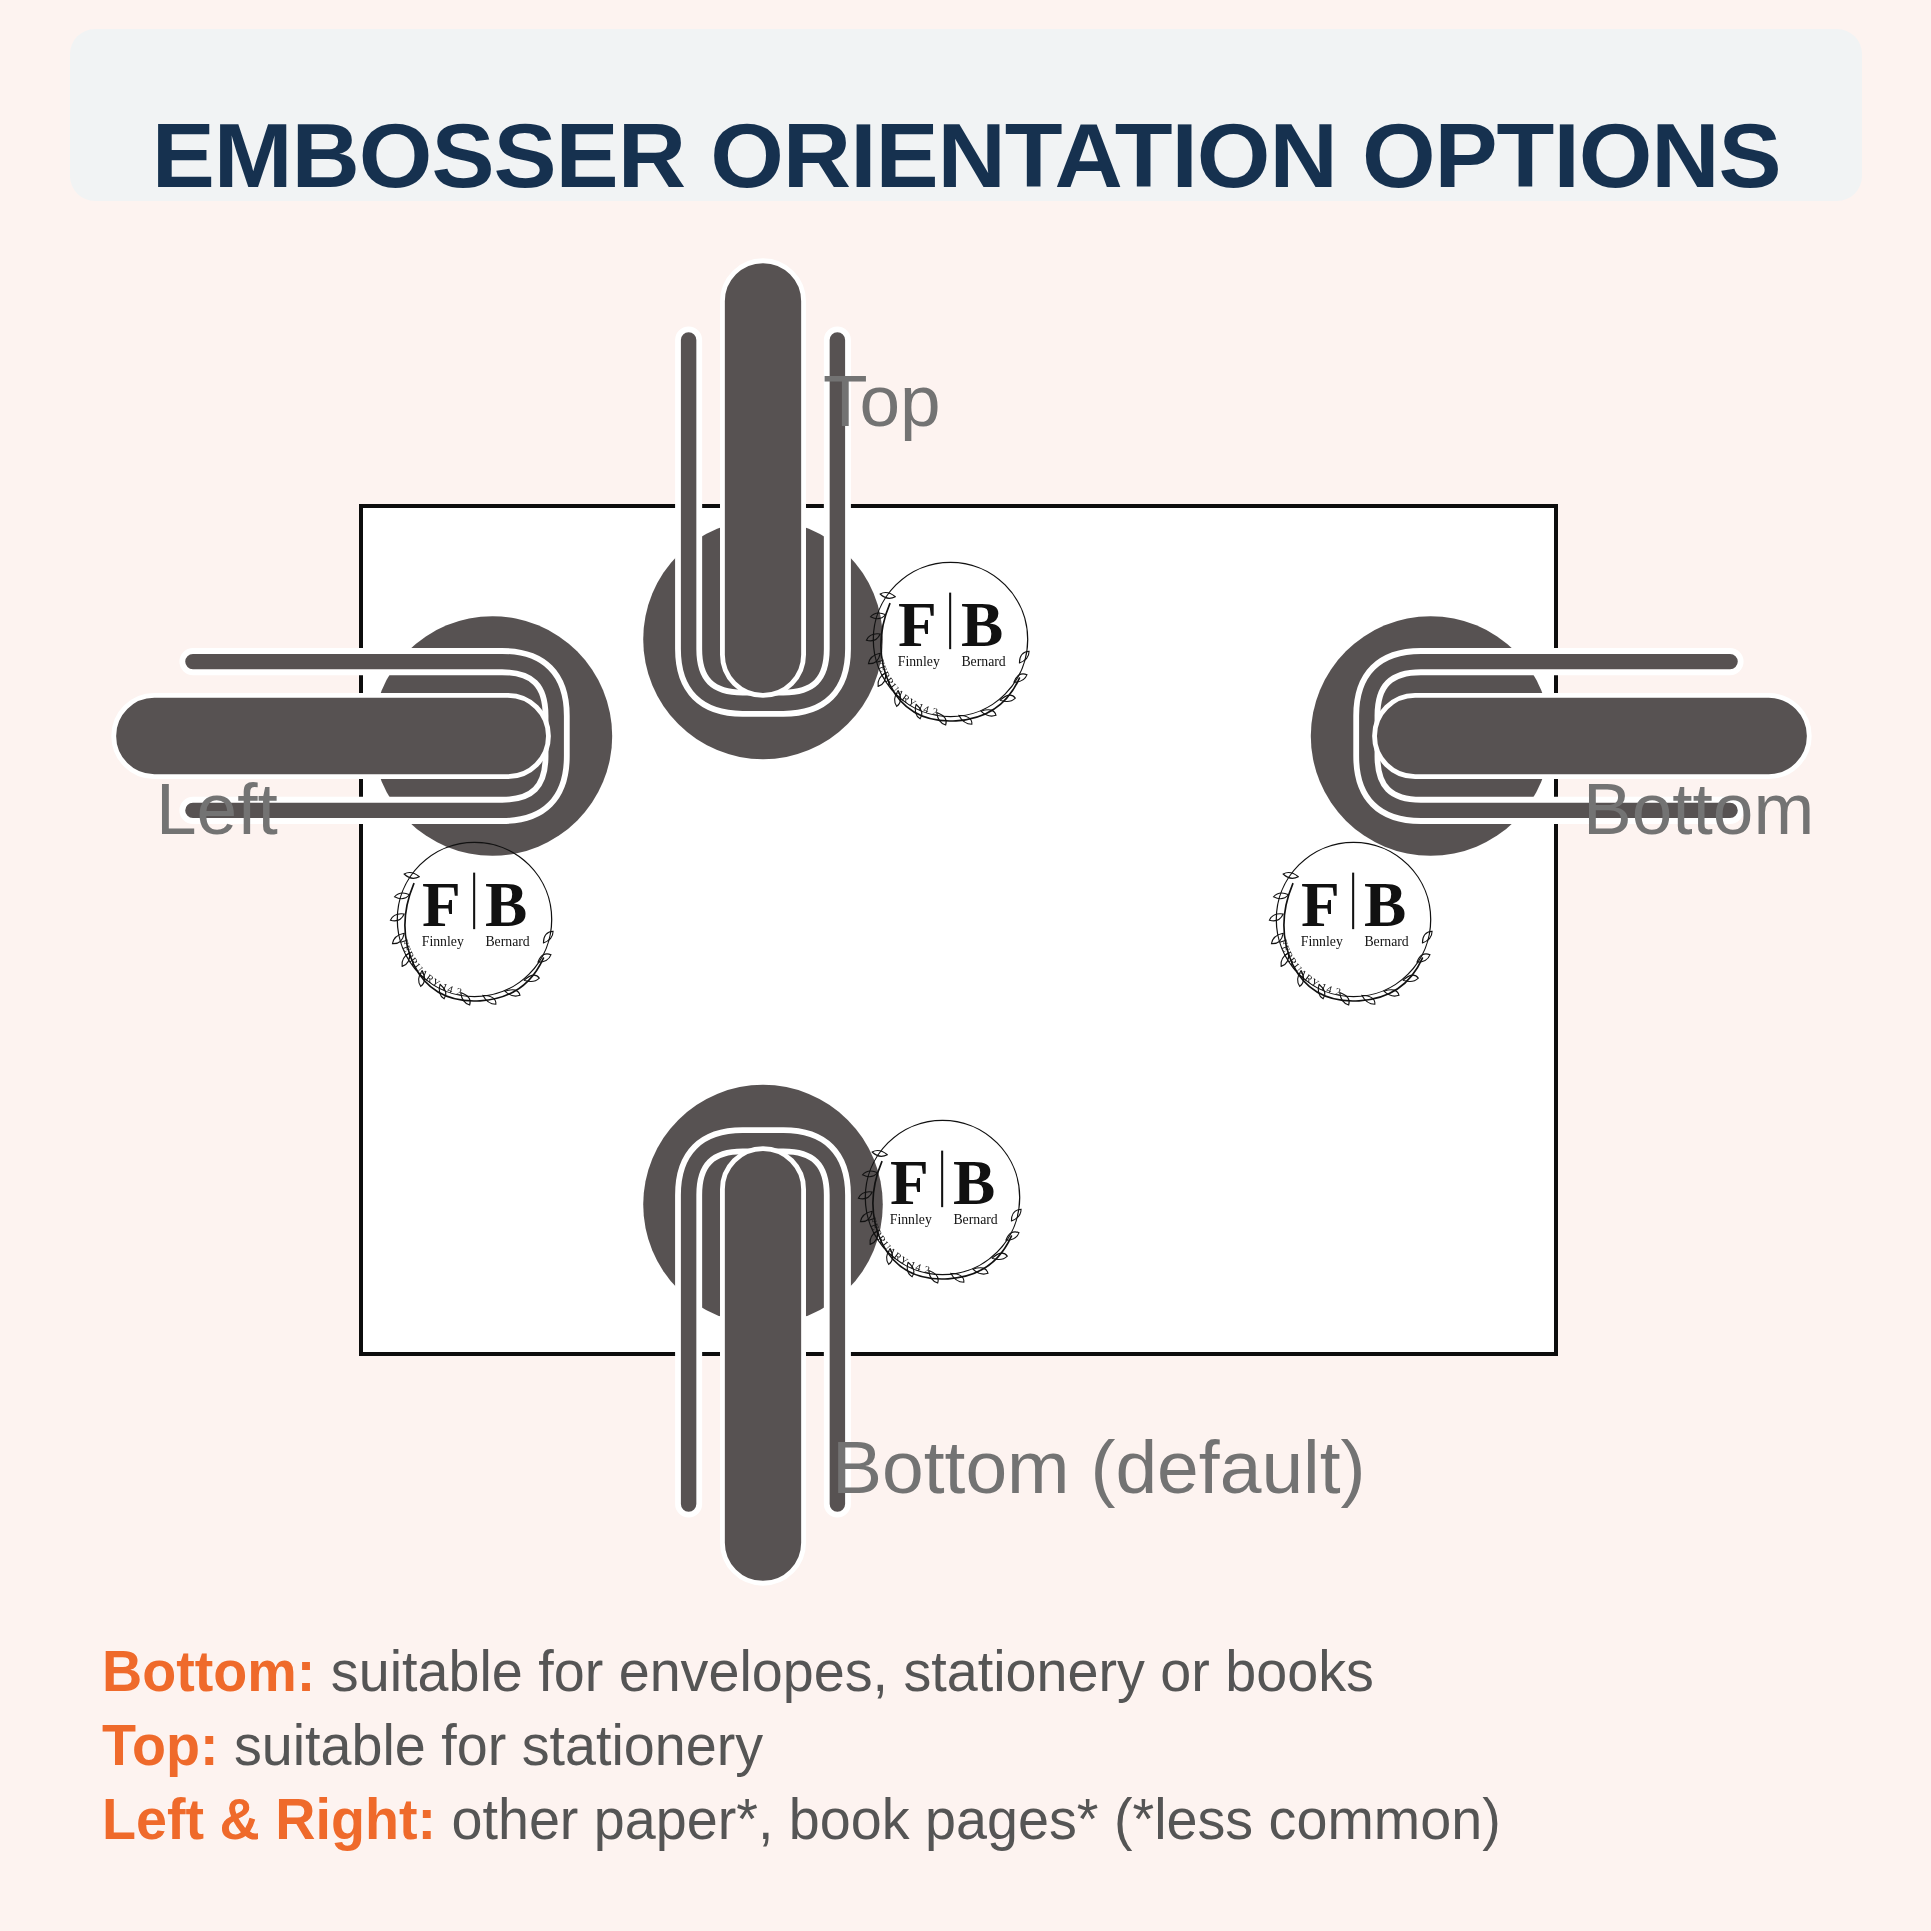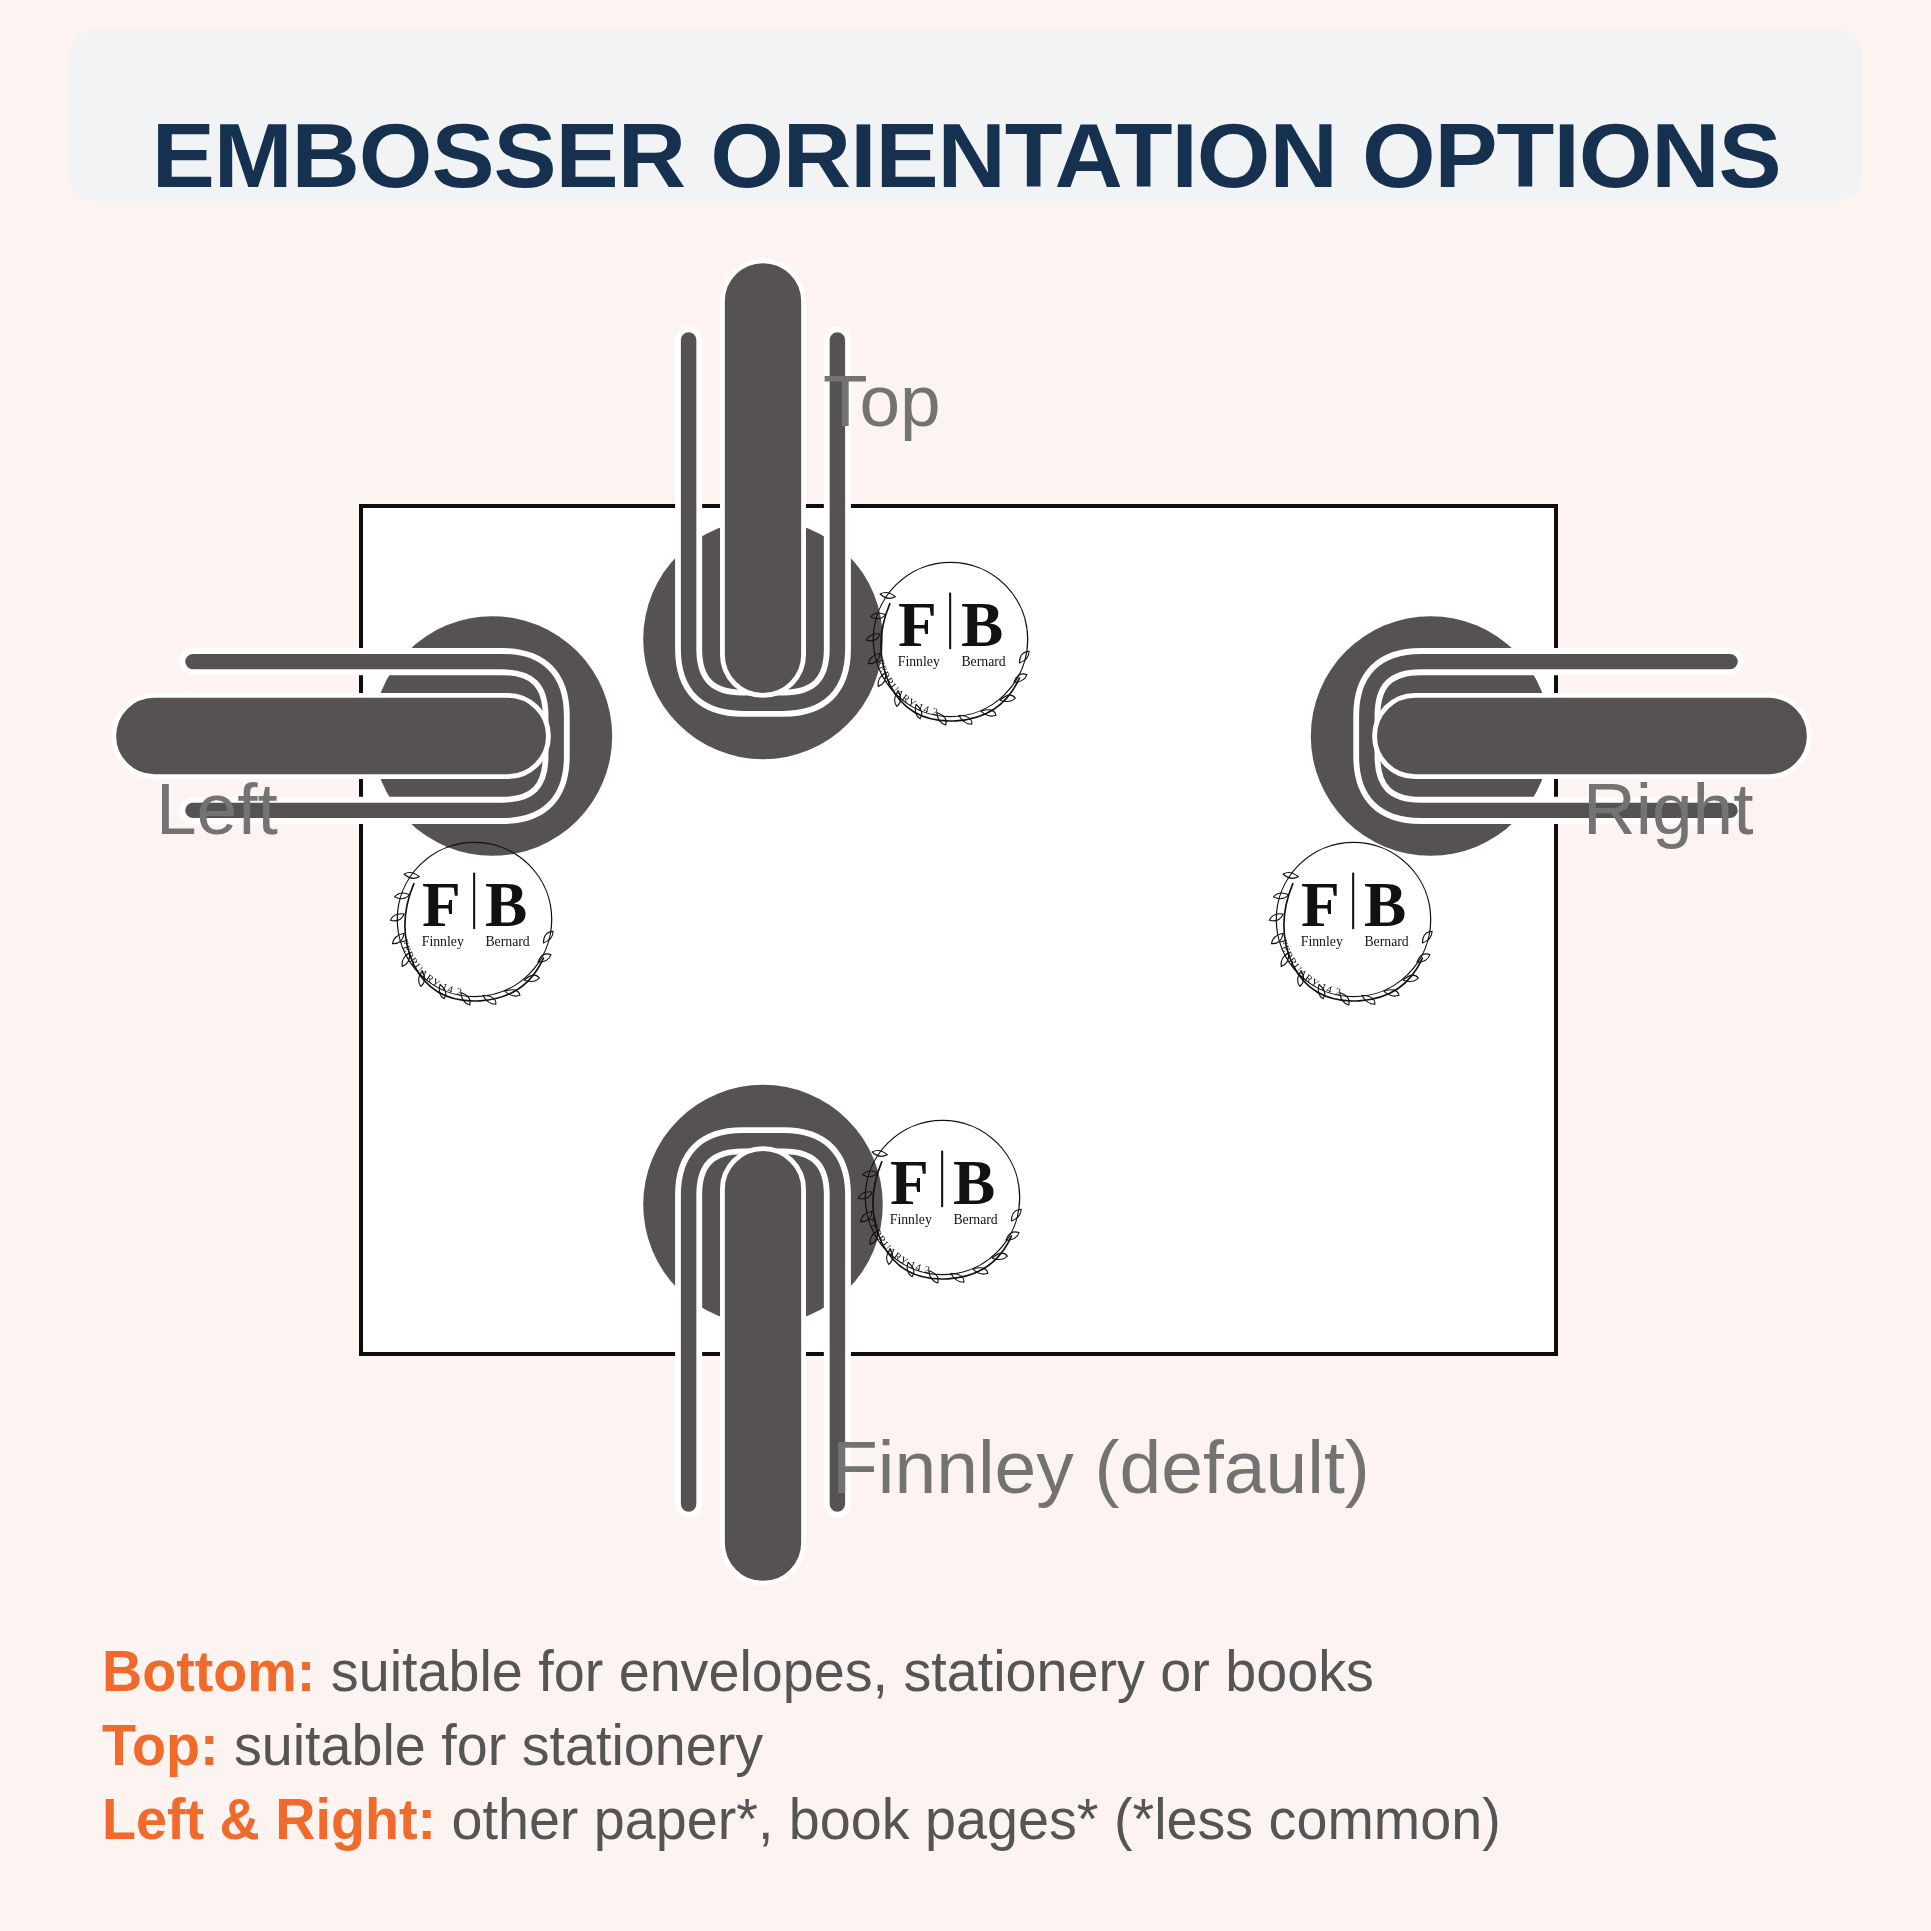--- a/index.html
+++ b/index.html
@@ -302,22 +302,22 @@
       </g>
       <path id="datearc-d" d="M32 168 A108 108 0 0 0 120 250" fill="none"></path>
       <text font-family="'Liberation Serif', serif" font-size="15" fill="#111" letter-spacing="1.4">
         <textPath href="#datearc-d" startOffset="2%">FEBRUARY 14 2025</textPath>
       </text>
     </svg>
   </div>
 
   <div class="olabel olabel-top">Top</div>
   <div class="olabel olabel-left">Left</div>
-  <div class="olabel olabel-right">Right</div>
-  <div class="olabel olabel-bottom">Finnley (default)</div>
+  <div class="olabel olabel-right">Bottom</div>
+  <div class="olabel olabel-bottom">Bottom (default)</div>
 
 </div>
 
 <div class="legend">
   <div class="legend-line">
     <span class="legend-key">Bottom:</span><span> suitable for envelopes, stationery or books</span>
   </div>
   <div class="legend-line">
     <span class="legend-key">Top:</span><span> suitable for stationery</span>
   </div>

